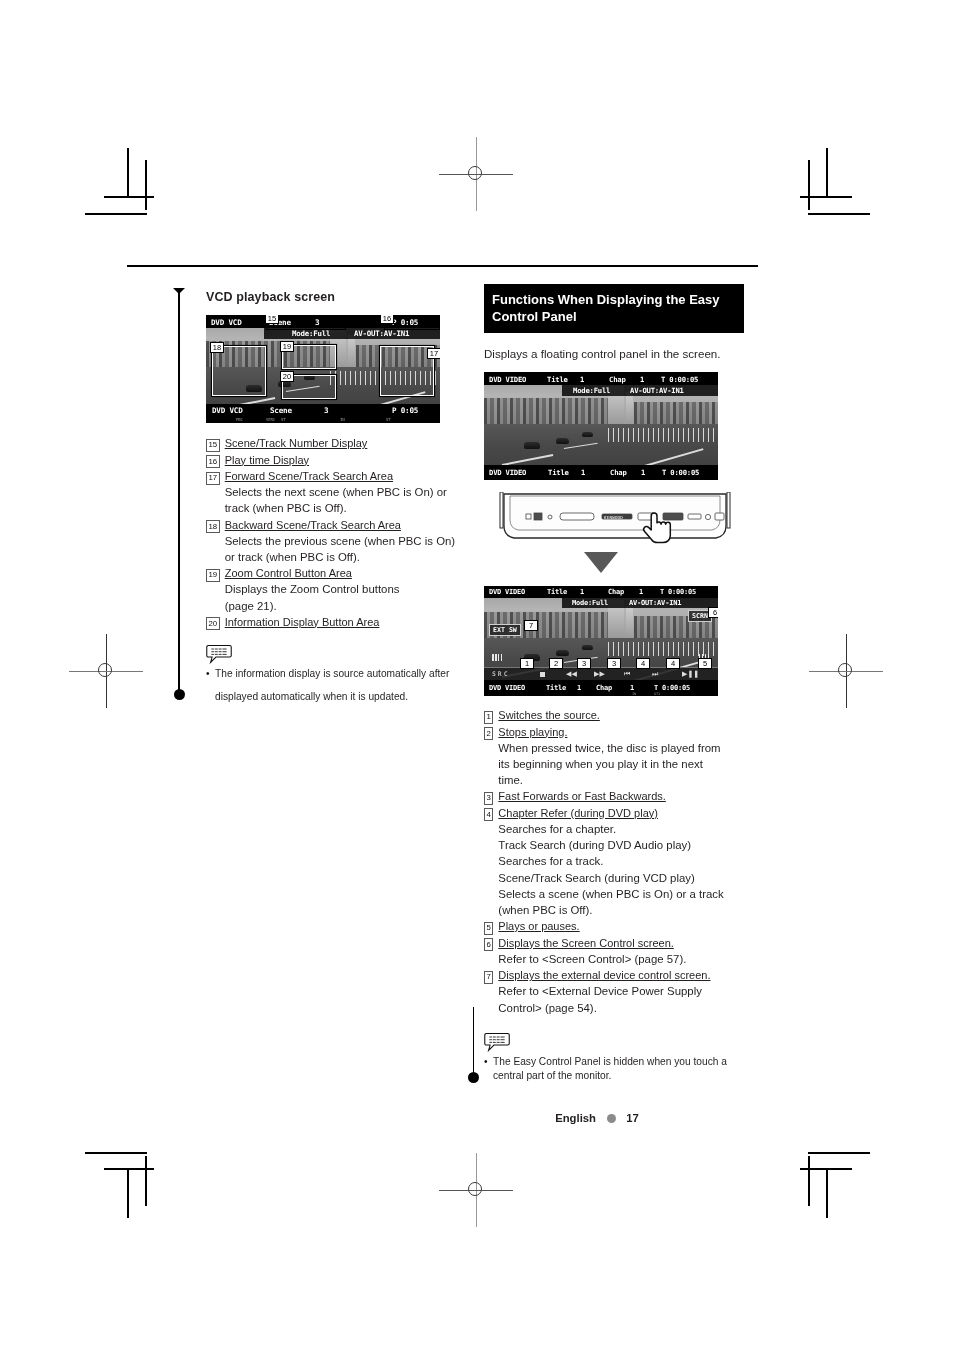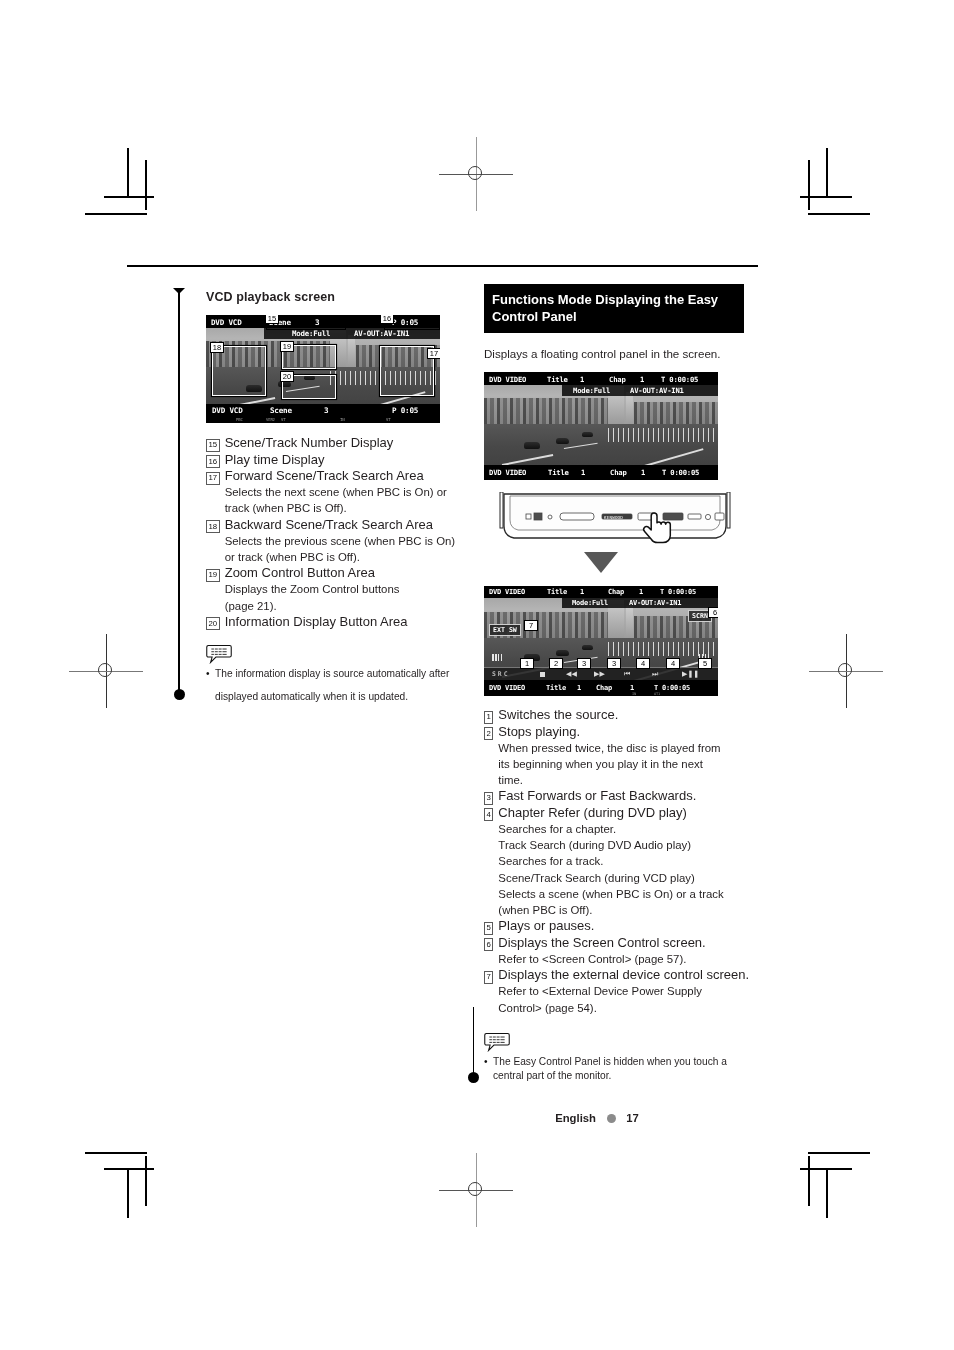--- a/index.html
+++ b/index.html
@@ -183,22 +183,23 @@
     line-height: 10px;
     min-width: 9px;
     text-align: center;
     padding: 0.5px 1.5px;
     margin: 3.5px 5px 0 0;
     color: #111;
     box-sizing: border-box;
   }
   .nl-body { flex: 1 1 auto; }
   .nl-main {
-    font-size: 13px;
+    font-size: 11px;
     line-height: 16.2px;
+    text-decoration: underline;
   }
   .nl-sub {
     font-size: 11.4px;
     line-height: 16.2px;
     padding-left: 0;
   }
 
   
   .note { margin-top: 14px; position: relative; }
   .note-icon { width: 26px; height: 20px; display: block; }
@@ -452,21 +453,21 @@
     <div class="note-line" style="margin-top:8px;">
       <span class="note-bullet"></span>
       <span class="note-text">displayed automatically when it is updated.</span>
     </div>
   </div>
 </div>
 
 <div class="col-right">
 
   <div class="blackbar">
-    <div>Functions Mode Displaying the Easy</div>
+    <div>Functions When Displaying the Easy</div>
     <div>Control Panel</div>
   </div>
 
   <div class="intro">Displays a floating control panel in the screen.</div>
 
   <div class="screen" style="width:234px;height:108px;">
     <div class="sky" style="height:52px;"></div>
     <div class="city" style="left:0;top:26px;width:124px;height:30px;"></div>
     <div class="city" style="left:150px;top:30px;width:84px;height:26px;"></div>
     <div class="bridge-tower" style="left:124px;top:14px;width:16px;height:46px;"></div>

